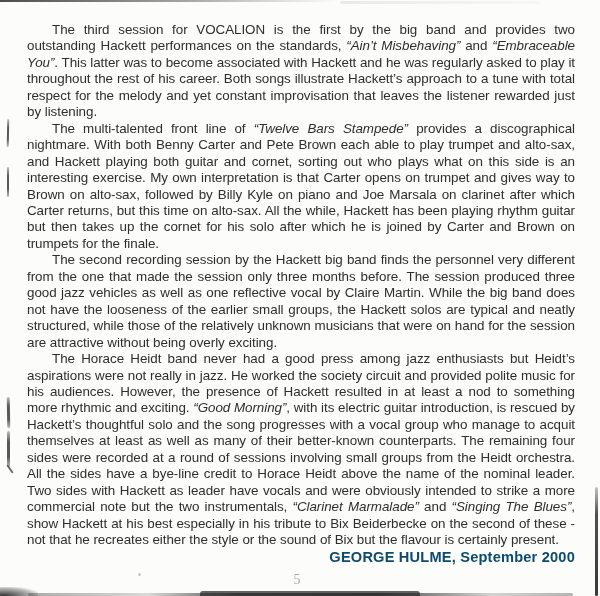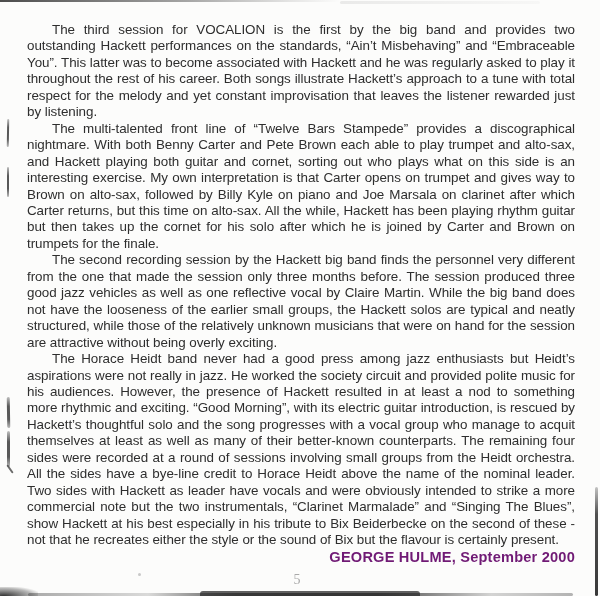--- a/index.html
+++ b/index.html
@@ -19,27 +19,27 @@
     width: 548px;
     font-size: 13.4px;
     line-height: 16.45px;
     text-align: justify;
     letter-spacing: -0.05px;
   }
   .text-block p {
     margin: 0;
     text-indent: 25px;
   }
-  .it { }
+  .it { font-style: italic; }
   .byline {
     text-align: right;
     font-weight: bold;
     font-size: 14.6px;
     letter-spacing: 0.2px;
-    color: #701a75;
+    color: #0c4a6e;
   }
   .page-number {
     position: absolute;
     left: 0;
     right: 6px;
     bottom: 8px;
     text-align: center;
     font-family: "Liberation Serif", serif;
     font-size: 14px;
     color: #a9a9a9;

